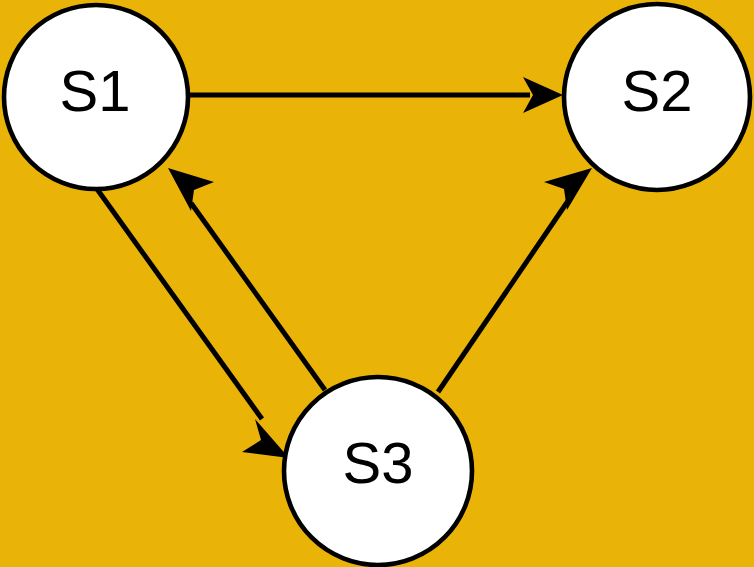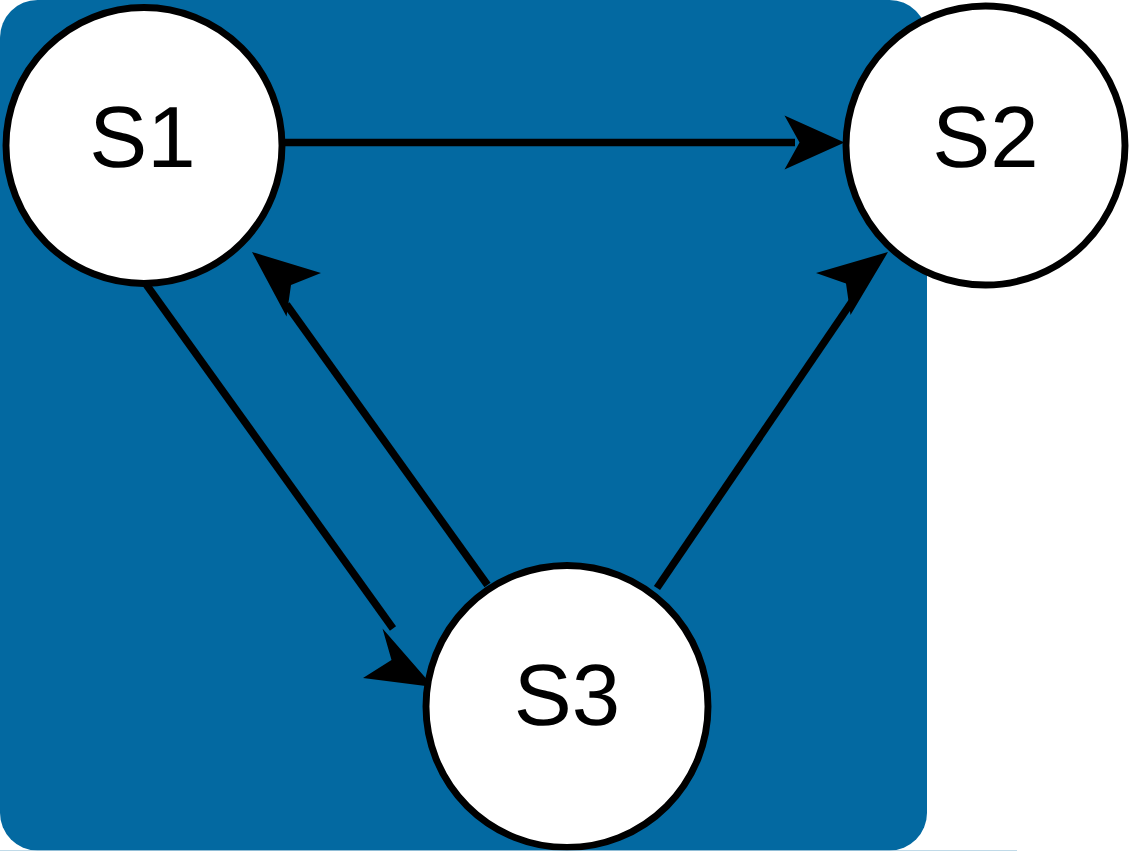--- a/index.html
+++ b/index.html
@@ -46,21 +46,21 @@
     stroke-linecap: butt;
   }
   .edge-head {
     fill: #000000;
     stroke: none;
   }
 </style>
 </head>
 <body>
 
-<div id="diagram-canvas" style="width: 618px; height: 567px; background: #0369a1; border-radius: 25px;">
+<div id="diagram-canvas" style="width: 754px; height: 567px; background: #eab308;">
   <svg id="diagram-svg" viewBox="0 0 754 567" xmlns="http://www.w3.org/2000/svg" style="width: 754px; height: 567px;">
 
     <g>
 
       <g>
         <path class="edge-line" d="M 188,95 L 530,95" style="stroke: rgb(0, 0, 0); stroke-width: 5;"></path>
         <path class="edge-head" d="M 563,95 L 523,113 L 533,95 L 523,77 Z" style="fill: rgb(0, 0, 0);"></path>
       </g>
 
       <g>

